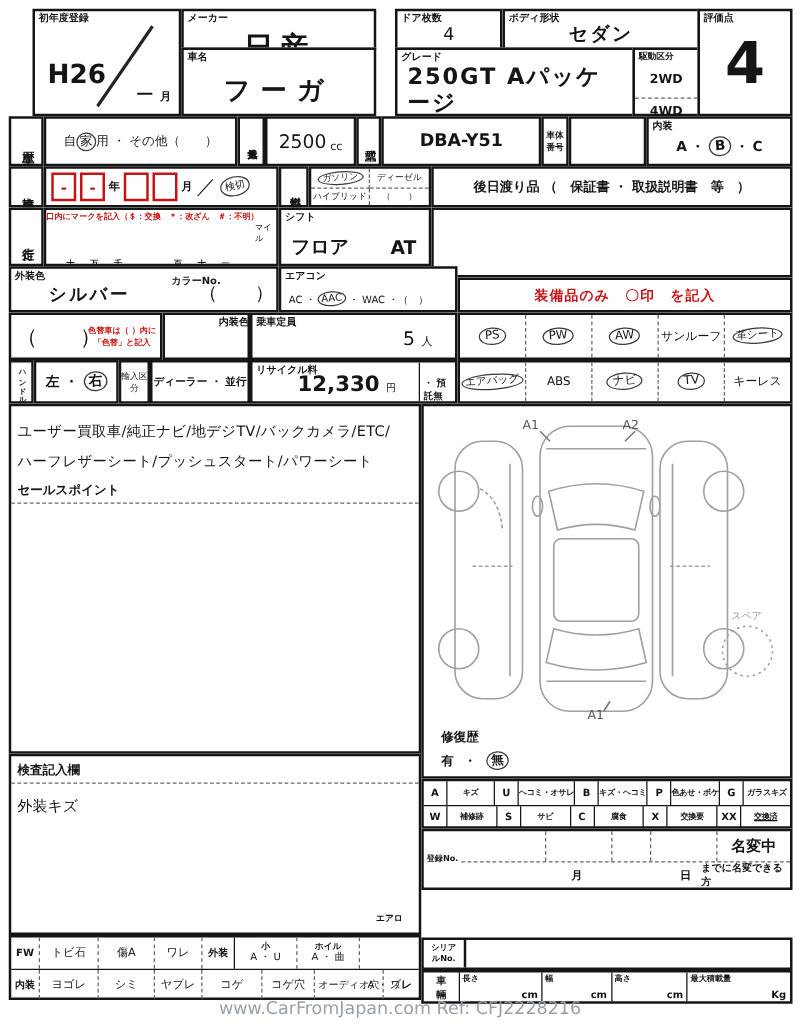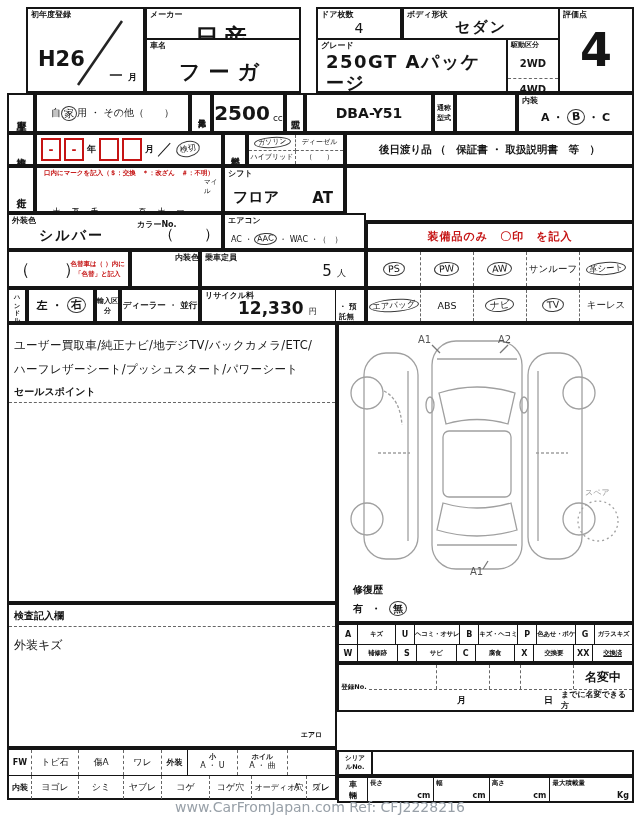--- a/index.html
+++ b/index.html
@@ -78,31 +78,31 @@
     <div class="cen" style="height:100%;font-size:10px;">
       <span>自</span>
         <span class="circ" style="padding:0 2px;">家</span>
         <span>用 ・ その他（　　）</span>
     </div>
   </div>
   <div class="abs b2 cen" style="left:190px;top:93px;width:22px;height:40px;">
     <div class="vtext" style="font-size:8px;font-weight:bold;">排気量</div>
   </div>
   <div class="abs b2 cen" style="left:212px;top:93px;width:73px;height:40px;">
-    <span style="font-size:20px;font-weight:bold;">2500</span>
+    <span style="font-size:15px;">2500</span>
     <span style="font-size:9px;align-self:flex-end;margin:0 0 8px 3px;">cc</span>
   </div>
   <div class="abs b2 cen" style="left:285px;top:93px;width:20px;height:40px;">
     <div class="vtext" style="font-size:9px;font-weight:bold;">型式</div>
   </div>
   <div class="abs b2 cen" style="left:305px;top:93px;width:128px;height:40px;">
     <span style="font-size:14px;font-weight:bold;">DBA-Y51</span>
   </div>
   <div class="abs b2 cen" style="left:433px;top:93px;width:22px;height:40px;">
-    <div style="font-size:7px;font-weight:bold;text-align:center;">通称型式</div>
+    <div style="font-size:7px;font-weight:bold;text-align:center;">車体番号</div>
   </div>
   <div class="abs b2" style="left:455px;top:93px;width:62px;height:40px;"></div>
   <div class="abs b2" style="left:517px;top:93px;width:117px;height:40px;">
     <div class="lbl abs" style="left:3px;top:2px;">内装</div>
     <div class="cen" style="height:100%;font-size:11px;font-weight:bold;padding-top:4px;gap:3px;">
       <span>A</span>
       <span>・</span>
       <span class="circ" style="padding:0 4px;">B</span>
       <span>・</span>
       <span>C</span>
@@ -139,21 +139,21 @@
   </div>
   <div class="abs b2 cen" style="left:345px;top:133px;width:289px;height:33px;">
     <span style="font-size:10.5px;font-weight:bold;">後日渡り品 （　保証書 ・ 取扱説明書　等　）</span>
   </div>
   <div class="abs b2" style="left:345px;top:166px;width:289px;height:56px;"></div>
 
   <div class="abs b2 cen" style="left:7px;top:166px;width:28px;height:47px;">
     <div class="vtext" style="font-size:10px;font-weight:bold;">走行</div>
   </div>
   <div class="abs b2" style="left:35px;top:166px;width:188px;height:47px;">
-    <div class="red" style="font-size:6.5px;font-weight:bold;text-align:center;padding-top:1px;">口内にマークを記入（＄：交換　＊：改ざん　＃：不明）</div>
+    <div class="red" style="font-size:6.5px;font-weight:bold;text-align:left;padding-top:1px;">口内にマークを記入（＄：交換　＊：改ざん　＃：不明）</div>
     <div style="display:flex;align-items:flex-end;padding:0 0 3px 4px;gap:2px;">
       <span class="dgt" style="width:24px;height:26px;"></span>
       <div>
         <div style="display:flex;">
           <span class="hd3">十</span>
             <span class="hd3">万</span>
             <span class="hd3">千</span>
         </div>
         <div style="display:flex;">
           <span class="dgt">1</span>
@@ -244,21 +244,21 @@
 
   <div class="abs b2 cen" style="left:7px;top:288px;width:20px;height:35px;">
     <div class="vtext" style="font-size:6px;font-weight:bold;">ハンドル</div>
   </div>
   <div class="abs b2 cen" style="left:27px;top:288px;width:68px;height:35px;gap:4px;font-size:11px;font-weight:bold;">
     <span>左</span>
     <span>・</span>
     <span class="circ" style="padding:0 3px;">右</span>
   </div>
   <div class="abs b2 cen" style="left:95px;top:288px;width:25px;height:35px;">
-    <div style="font-size:7px;font-weight:bold;text-align:center;">輸入区分</div>
+    <div style="font-size:7px;font-weight:normal;text-align:center;">輸入区分</div>
   </div>
   <div class="abs b2 cen" style="left:120px;top:288px;width:80px;height:35px;">
     <span style="font-size:8.5px;font-weight:bold;">ディーラー ・ 並行</span>
   </div>
   <div class="abs b2" style="left:200px;top:288px;width:166px;height:35px;">
     <div class="lbl abs" style="left:3px;top:2px;">リサイクル料</div>
     <div class="abs" style="left:36px;top:8px;">
       <span style="font-size:17px;font-weight:bold;">12,330</span>
       <span style="font-size:8px;">円</span>
     </div>

